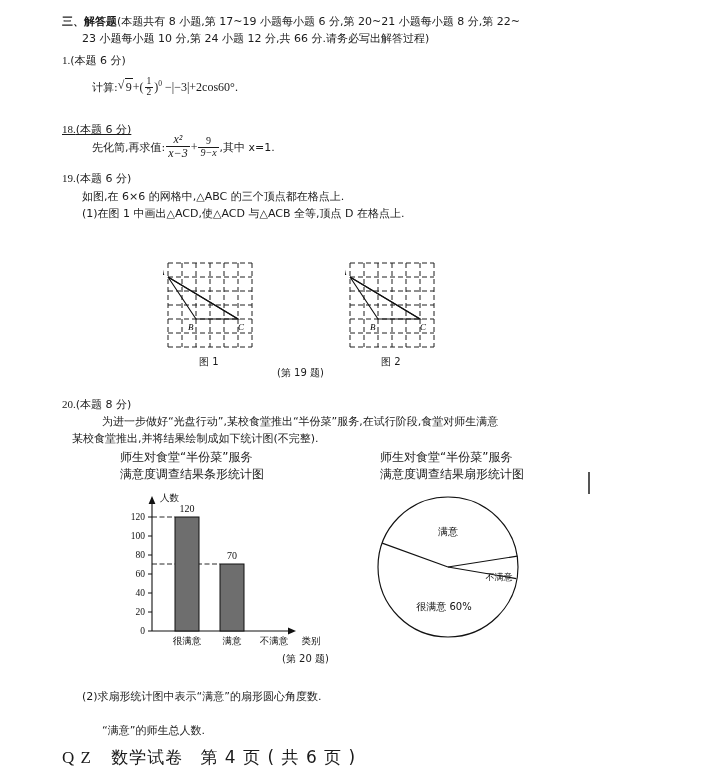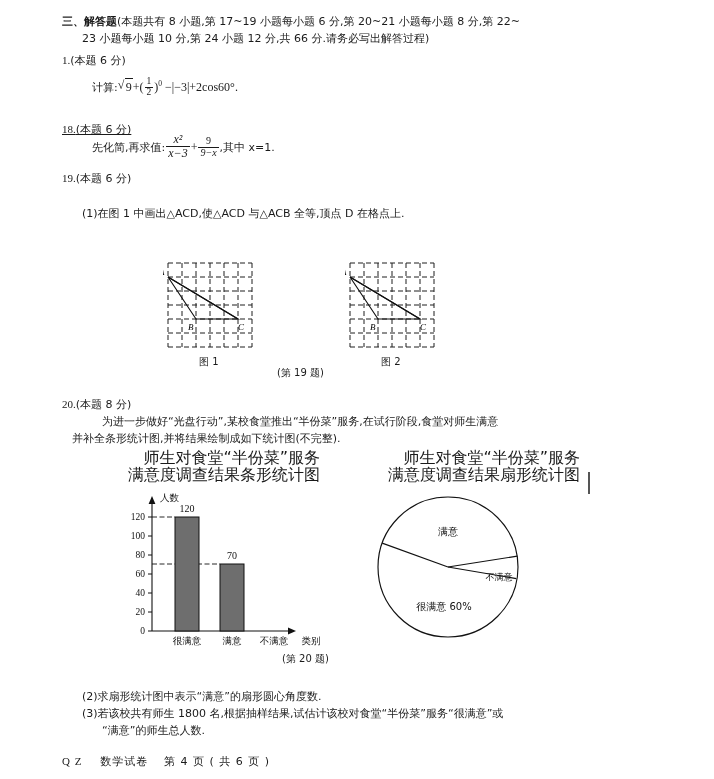--- a/index.html
+++ b/index.html
@@ -32,26 +32,26 @@
 
   
   .figwrap{position:absolute;}
   .gridfig{position:relative;}
   .gridfig svg{display:block;}
   .figcap{position:absolute;font-family:"DejaVu Sans","Liberation Sans",sans-serif;
           font-size:10px;white-space:nowrap;}
 
   
   .charttitle{position:absolute;font-family:"DejaVu Sans","Liberation Sans",sans-serif;
-              font-size:16px;line-height:17px;text-align:right;white-space:nowrap;}
+              font-size:12px;line-height:17px;text-align:left;white-space:nowrap;}
   .chartbox{position:absolute;}
   .chartbox svg{display:block;}
 
   
-  .footer{position:absolute;left:62px;bottom:10px;font-size:11px;letter-spacing:1px;white-space:nowrap;}
+  .footer{position:absolute;left:62px;bottom:10px;font-size:17px;letter-spacing:1px;white-space:nowrap;}
   .footer .cnw{font-family:"DejaVu Sans","Liberation Sans",sans-serif;}
 
   .margin-tick{position:absolute;width:2px;height:22px;background:#555;}
 </style>
 </head>
 <body>
 
 <div class="page">
 
   <div class="tline bold cn" style="left:62px;top:14px;">
@@ -73,20 +73,21 @@
     <span class="math mup">18.</span><span>(本题 6 分)</span>
   </div>
 
   <div class="tline" style="left:92px;top:133px;font-size:12px;">
     <span class="cn">先化简,再求值:</span><span class="frac math" style="font-size:12px"><span class="num">x²</span><span class="den">x−3</span></span><span class="mup">+</span><span class="frac math" style="font-size:10px"><span class="num mup">9</span><span class="den">9−x</span></span><span class="cn">,其中 x=1.</span>
   </div>
 
   <div class="tline cn" style="left:62px;top:170px;">
     <span class="math mup">19.</span><span>(本题 6 分)</span>
   </div>
+  <div class="tline cn" style="left:82px;top:189px;">如图,在 6×6 的网格中,△ABC 的三个顶点都在格点上.</div>
   <div class="tline cn" style="left:82px;top:206px;">(1)在图 1 中画出△ACD,使△ACD 与△ACB 全等,顶点 D 在格点上.</div>
 
   <div class="figwrap" style="left:163px;top:258px;">
     <div class="gridfig">
       <svg width="120" height="95" viewBox="0 0 120 95">
         <g stroke="#1f1f1f" stroke-width="1" stroke-dasharray="5,3" fill="none">
           <line x1="5" y1="5" x2="5" y2="89"></line>
           <line x1="19" y1="5" x2="19" y2="89"></line>
           <line x1="33" y1="5" x2="33" y2="89"></line>
           <line x1="47" y1="5" x2="47" y2="89"></line>
@@ -143,21 +144,21 @@
     </div>
     <div class="figcap" style="left:36px;top:97px;">图 2</div>
   </div>
 
   <div class="figcap" style="left:277px;top:366px;">(第 19 题)</div>
 
   <div class="tline cn" style="left:62px;top:396px;">
     <span class="math mup">20.</span><span>(本题 8 分)</span>
   </div>
   <div class="tline cn" style="left:102px;top:414px;">为进一步做好“光盘行动”,某校食堂推出“半份菜”服务,在试行阶段,食堂对师生满意</div>
-  <div class="tline cn" style="left:72px;top:431px;">并补全条形统计图,并将结果绘制成如下统计图(不完整).</div>
+  <div class="tline cn" style="left:72px;top:431px;">某校食堂推出,并将结果绘制成如下统计图(不完整).</div>
 
   <div class="charttitle" style="left:120px;top:449px;width:200px;">
     <div>师生对食堂“半份菜”服务</div>
     <div>满意度调查结果条形统计图</div>
   </div>
 
   <div class="charttitle" style="left:380px;top:449px;width:200px;">
     <div>师生对食堂“半份菜”服务</div>
     <div>满意度调查结果扇形统计图</div>
   </div>
@@ -227,21 +228,20 @@
         <text x="82" y="43">满意</text>
         <text x="133" y="88" font-size="9">不满意</text>
         <text x="78" y="118">很满意 60%</text>
       </g>
     </svg>
   </div>
 
   <div class="figcap" style="left:282px;top:652px;">(第 20 题)</div>
 
   <div class="tline cn" style="left:82px;top:689px;">(2)求扇形统计图中表示“满意”的扇形圆心角度数.</div>
-  <div class="tline cn" style="left:82px;top:706px;">(3)若该校共有师生 1800 名,根据抽样结果,试估计该校对食堂“半份菜”服务“很满意”或</div>
   <div class="tline cn" style="left:102px;top:723px;">“满意”的师生总人数.</div>
 
   <div class="margin-tick" style="left:588px;top:472px;"></div>
 
   <div class="footer">
     <span>Q Z</span>
     <span class="cnw" style="margin-left:14px">数学试卷</span>
     <span class="cnw" style="margin-left:12px">第 4 页 ( 共 6 页 )</span>
   </div>
 

